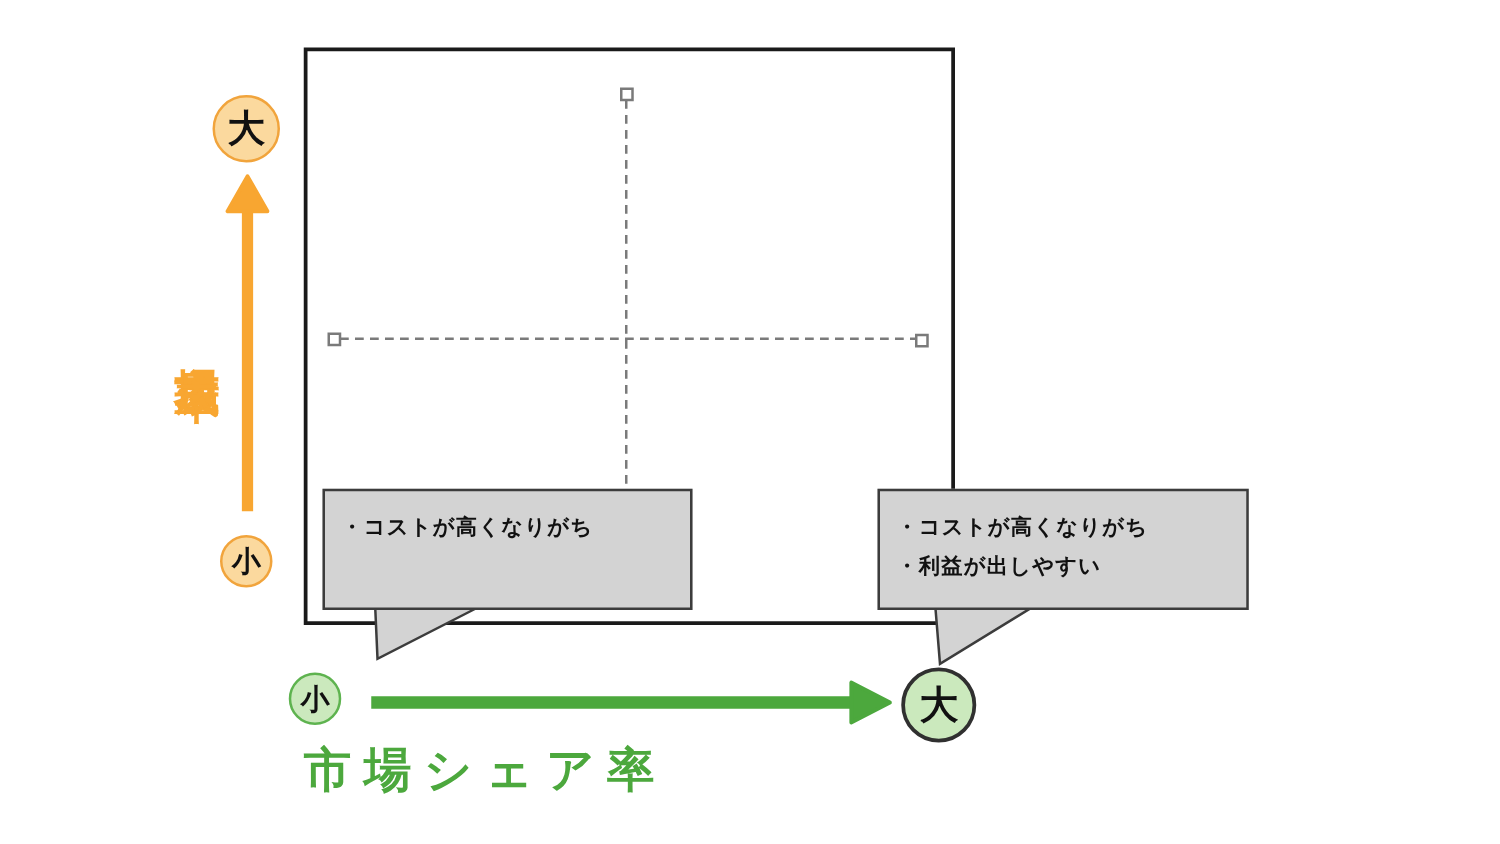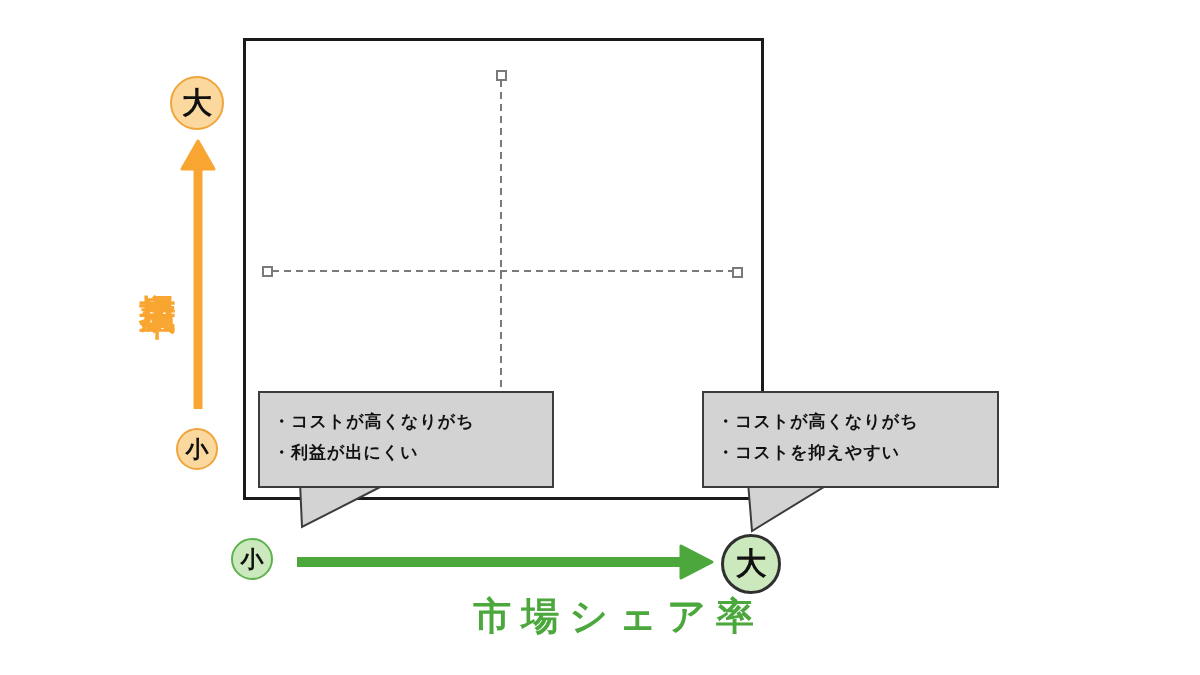--- a/index.html
+++ b/index.html
@@ -45,21 +45,21 @@
   .circ.x-low{left:231px;top:538px;width:42px;height:42px;font-size:23px;border:2px solid var(--green_edge);}
   .circ.x-high{left:721px;top:534px;width:60px;height:60px;font-size:31px;border:3px solid var(--dark_edge);}
   
   .y-title{
     position:absolute;left:132px;top:174px;width:50px;height:190px;
     writing-mode:vertical-rl;text-orientation:upright;
     color:var(--orange);font-size:36px;font-weight:bold;letter-spacing:2px;
     display:flex;align-items:center;justify-content:center;
   }
   .x-title{
-    position:absolute;left:243px;top:591px;width:521px;text-align:right;
+    position:absolute;left:243px;top:591px;width:521px;text-align:left;
     color:var(--green);font-size:38px;font-weight:bold;letter-spacing:10px;white-space:nowrap;
   }
 </style>
 </head>
 <body>
 
 <div id="canvas">
 
   <div class="matrix-box"></div>
 
@@ -76,25 +76,24 @@
 
     <line class="green-stroke" x1="297" y1="562" x2="682" y2="562" stroke-width="10"></line>
     <polygon class="green-fill" points="712,562 681,546 681,578"></polygon>
 
     <polygon class="tail" points="300,482 390,482 302,527"></polygon>
     <polygon class="tail" points="748,482 832,482 752,531"></polygon>
   </svg>
 
   <div class="bubble left">
     <span class="line">・コストが高くなりがち</span>
-    <span class="line">・利益が出にくい</span>
   </div>
   <div class="bubble right">
     <span class="line">・コストが高くなりがち</span>
-    <span class="line">・コストを抑えやすい</span>
+    <span class="line">・利益が出しやすい</span>
   </div>
 
   <div class="circ orange y-high">大</div>
   <div class="y-title">市場成長率</div>
   <div class="circ orange y-low">小</div>
 
   <div class="circ green x-low">小</div>
   <div class="circ green x-high">大</div>
   <div class="x-title">市場シェア率</div>
 

